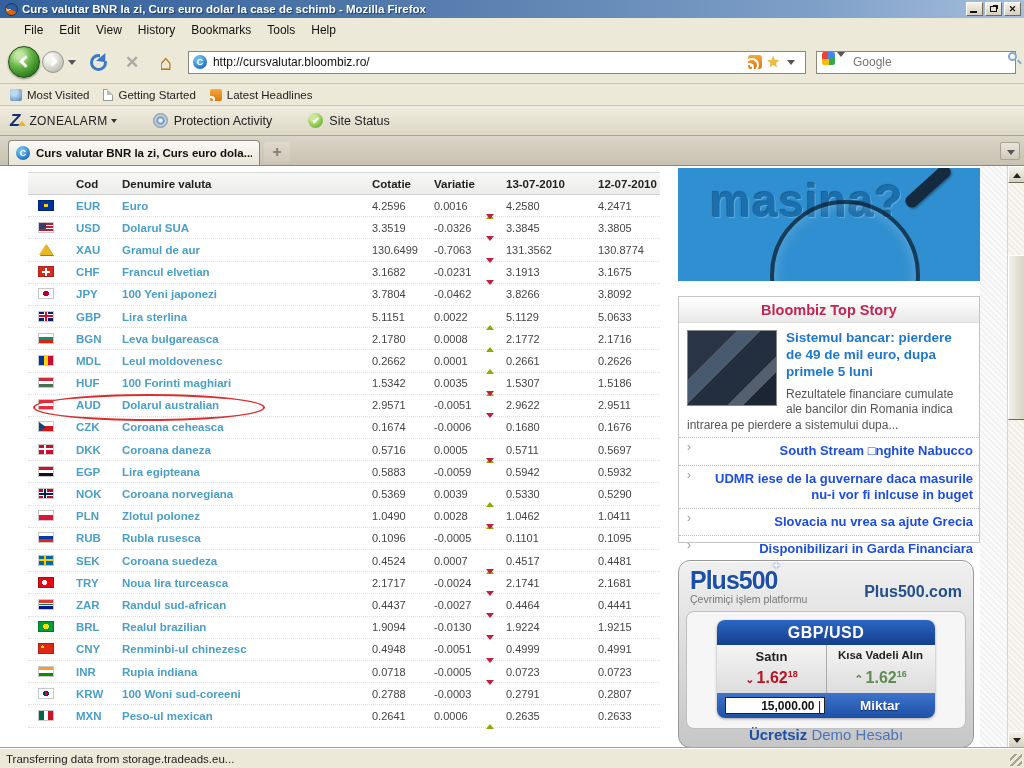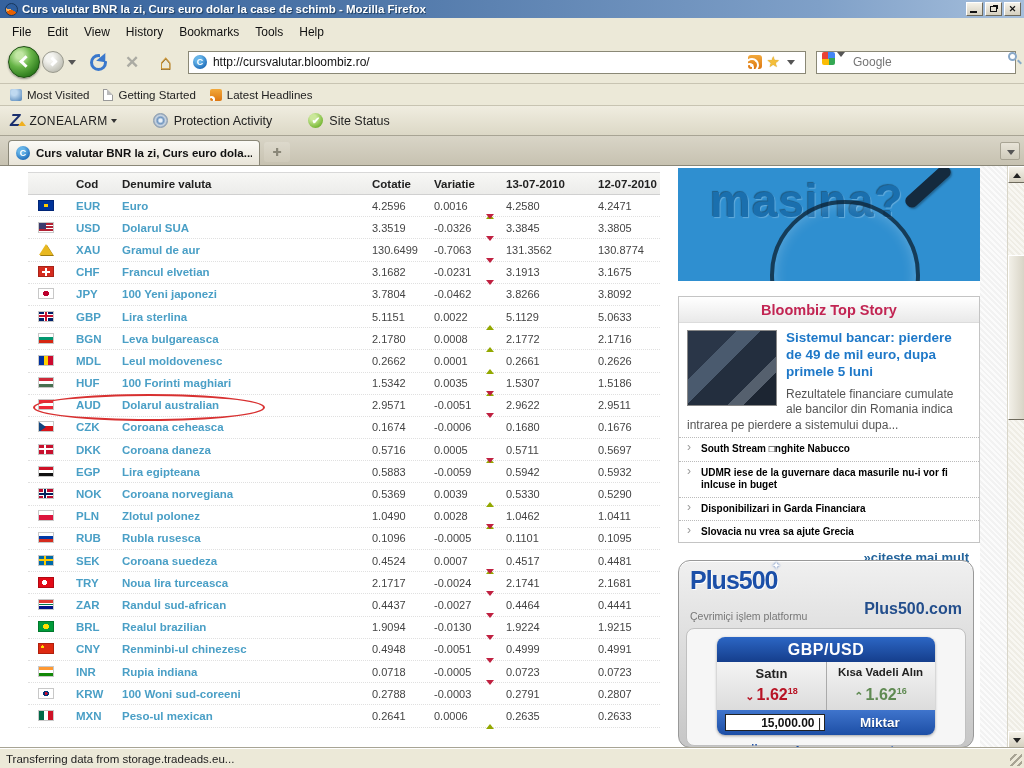--- a/index.html
+++ b/index.html
@@ -17,21 +17,21 @@
     white-space:nowrap; overflow:hidden; }
   .win-btns { margin-left:auto; display:flex; gap:2px; }
   .win-btn { width:17px; height:14px; background:linear-gradient(#F5F2E9,#D5D0C0);
     border:1px solid; border-color:#fff #6E6A5C #6E6A5C #fff; font-size:9px; line-height:12px;
     text-align:center; color:#111; font-weight:bold; position:relative; }
   .win-btn .minbar { position:absolute; left:3px; bottom:2px; width:7px; height:2px; background:#111; }
   .win-btn .restbox { position:absolute; left:4px; top:3px; width:7px; height:6px; border:1px solid #111; box-shadow:2px -2px 0 -1px #111; }
 
   
   .menubar { position:absolute; left:0; top:18px; width:1024px; height:31px; background:#ECE9D8;
-    border-bottom:3px solid #a21caf; display:flex; align-items:center; padding-left:4px; }
+    border-bottom:7px solid #a21caf; display:flex; align-items:center; padding-left:16px; }
   .menu-item { font-size:12px; color:#111; padding:3px 8px; }
 
   
   .navbar { position:absolute; left:0; top:41px; width:1024px; height:43px; background:#ECE9D8;
     border-bottom:1px solid #C8C4B2; display:flex; align-items:center; }
   .back-btn { width:32px; height:32px; border-radius:50%; margin-left:8px; flex:none;
     background:radial-gradient(circle at 35% 28%,#C2E7A4 0 12%,#68B548 40%,#2F7D1E 75%,#1C5A10 100%);
     border:1px solid #1E4F14; position:relative; box-shadow:0 1px 2px rgba(0,0,0,.4); }
   .back-btn .chv { position:absolute; left:12px; top:10px; width:9px; height:9px;
     border-left:3px solid #fff; border-bottom:3px solid #fff; transform:rotate(45deg); }
@@ -194,31 +194,31 @@
   .topstory { position:absolute; left:0; top:128px; width:302px; height:247px; background:#fff; border:1px solid #C4C4C4; }
   .ts-header { height:26px; background:linear-gradient(#FFFFFF,#E9E9E9); border-bottom:1px solid #DCDCDC;
     color:#C22553; font-weight:bold; font-size:14.5px; text-align:center; line-height:26px; }
   .ts-body { padding:7px 8px 4px 8px; overflow:hidden; }
   .ts-thumb { float:left; width:90px; height:76px; margin-right:9px;
     background:linear-gradient(135deg,#2A3648 0 30%,#4A5A6E 30% 45%,#232E3E 45% 70%,#55606E 70% 80%,#1C2532 80%); border:1px solid #888; }
   .ts-title { color:#1E78C8; font-weight:bold; font-size:13.5px; line-height:1.25; margin-bottom:6px; }
   .ts-excerpt { color:#555; font-size:12px; line-height:1.3; }
   .ts-links { clear:both; }
   .ts-link { border-top:1px dotted #BBB; padding:5px 6px 5px 22px; position:relative;
-    color:#000000; font-weight:bold; font-size:10px; line-height:1.25; }
+    color:#1d4ed8; font-weight:bold; font-size:13px; line-height:1.25;text-align:right; }
   .ts-link::before { content:'\203A'; position:absolute; left:8px; top:2px; color:#999; font-size:12px; font-weight:normal; }
   .ts-more { text-align:right; padding:6px 10px 4px 0; color:#23649C; font-weight:bold; font-size:13px; }
 
   .plus500 { position:absolute; left:0; top:392px; width:296px; height:188px; border-radius:12px;
     background:linear-gradient(180deg,#F0F0F0,#C6C6C6); border:1px solid #999; box-shadow:inset 0 1px 0 #fff; padding:5px 7px; }
   .p5-top { display:flex; align-items:flex-end; justify-content:space-between; padding:2px 4px 4px 4px; }
   .p5-logo { line-height:1; }
   .p5-logo .word { font-size:25px; font-weight:bold; color:#1B4FA8; letter-spacing:-1px; text-shadow:1px 1px 0 #fff; position:relative; }
   .p5-logo .word::after { content:'\2726'; position:absolute; right:28px; top:-7px; font-size:10px; color:#fff; text-shadow:0 0 2px #1B4FA8; }
-  .p5-tag { font-size:10.5px; color:#777; margin-top:18px; }
+  .p5-tag { font-size:10.5px; color:#777; margin-top:1px; }
   .p5-site { font-size:16px; font-weight:bold; color:#234E8C; padding-bottom:4px; }
   .p5-inner { background:#F6F6F6; border-radius:8px; border:1px solid #C0C0C0; margin-top:2px; padding:8px 0 6px 0; height:118px; }
   .fx-panel { width:218px; margin:0 auto; border-radius:8px; box-shadow:0 1px 3px rgba(0,0,0,.35); }
   .fx-head { height:25px; background:linear-gradient(#2C66C4,#153E8C); border-radius:8px 8px 0 0;
     color:#fff; font-weight:bold; font-size:16px; text-align:center; line-height:25px; letter-spacing:.5px; }
   .fx-body { background:linear-gradient(#F4F4F4,#DCDCDC); display:grid; grid-template-columns:1fr 1fr; position:relative; }
   .fx-body::after { content:''; position:absolute; left:50%; top:0; bottom:0; width:1px; background:#AAA; }
   .fx-col-h { font-size:13px; font-weight:bold; color:#222; text-align:center; padding:4px 0 2px 0; }
   .fx-col-h.small { font-size:11.5px; }
   .fx-price { text-align:center; padding:3px 0 6px 0; font-weight:bold; font-size:16px; }
@@ -665,23 +665,23 @@
         <div class="ts-body">
           <span class="ts-thumb"></span>
           <div class="ts-title">Sistemul bancar: pierdere de 49 de mil euro, dupa primele 5 luni</div>
           <div class="ts-excerpt">Rezultatele financiare cumulate ale bancilor din Romania indica intrarea pe pierdere a sistemului dupa...</div>
         </div>
         <div class="ts-links" id="story-links">
           <div class="ts-link">South Stream □nghite Nabucco</div>
 
           <div class="ts-link">UDMR iese de la guvernare daca masurile nu-i vor fi inlcuse in buget</div>
 
+          <div class="ts-link">Slovacia nu vrea sa ajute Grecia</div>
+
           <div class="ts-link">Disponibilizari in Garda Financiara</div>
-
-          <div class="ts-link">Slovacia nu vrea sa ajute Grecia</div>
         </div>
 
         <div class="ts-more">»citeste mai mult</div>
       </div>
 
       <div class="plus500">
         <div class="p5-top">
           <div class="p5-logo">
             <div class="word">Plus500</div>
             <div class="p5-tag">Çevrimiçi işlem platformu</div>

